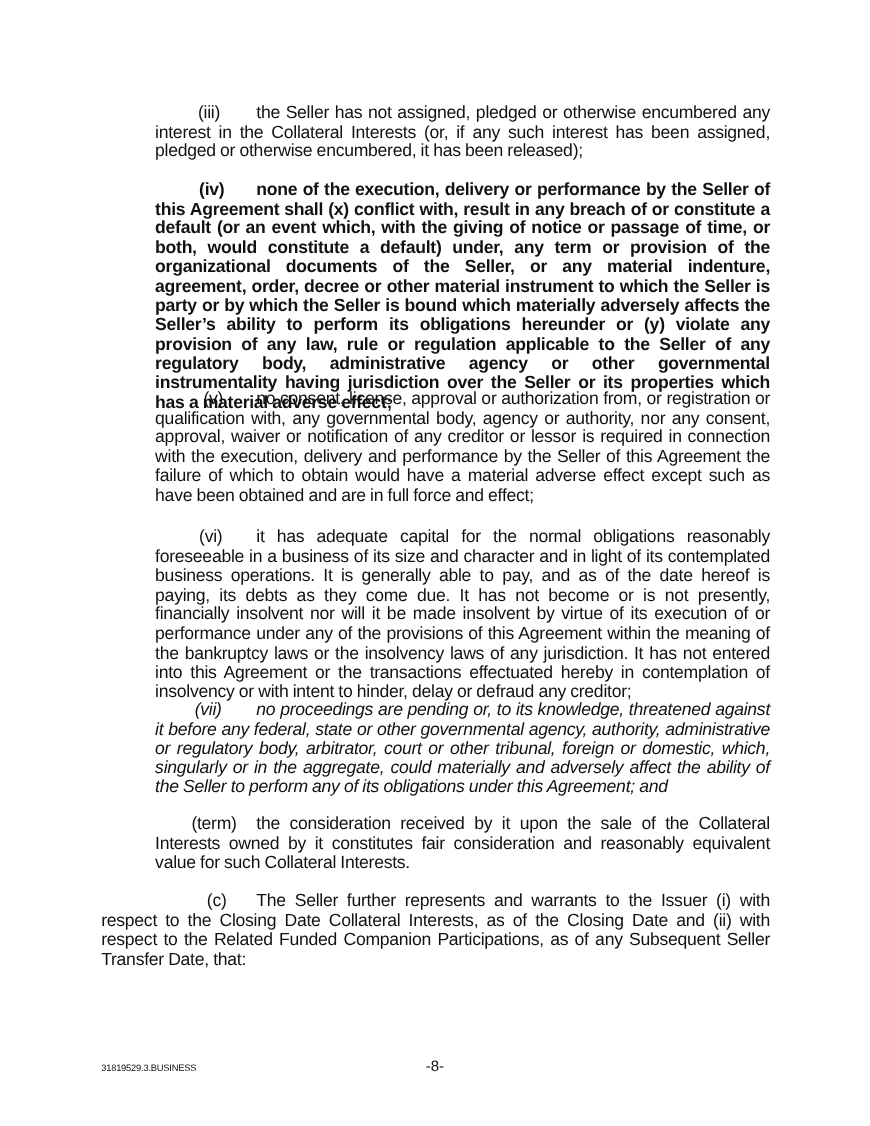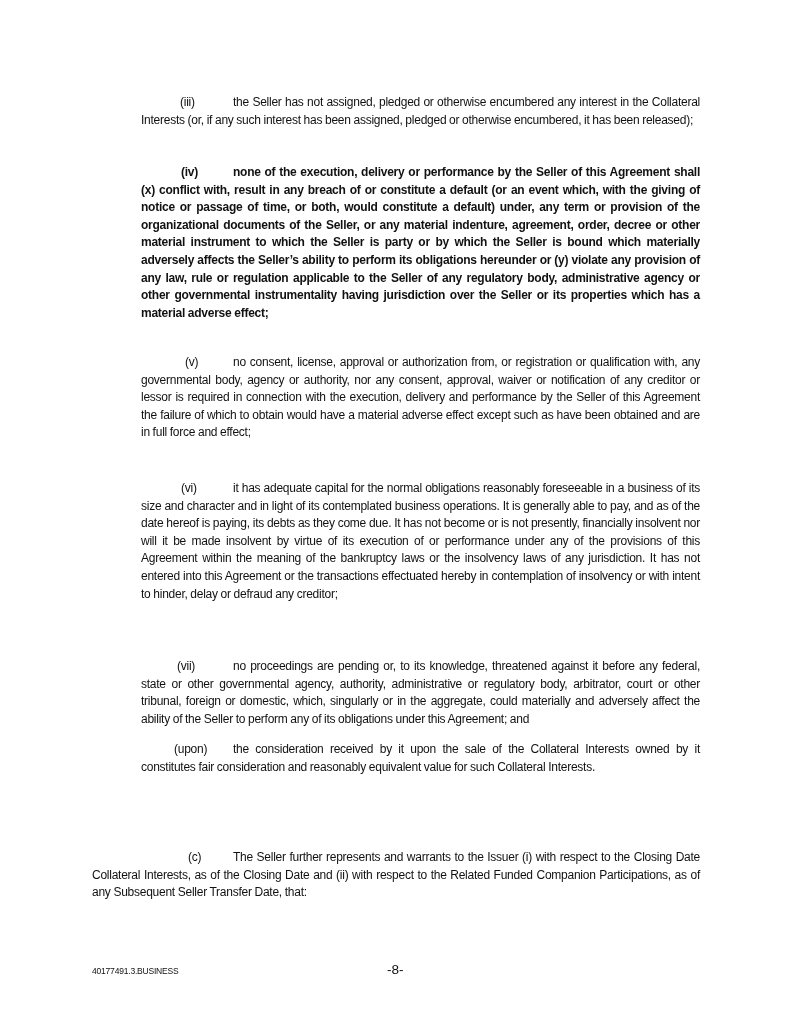--- a/index.html
+++ b/index.html
@@ -4,29 +4,29 @@
 <style>
   html, body { margin: 0; padding: 0; background: #ffffff; }
   body {
     width: 791px; height: 1024px; position: relative; overflow: hidden;
     font-family: "Liberation Sans", sans-serif;
     color: #111111;
   }
   .page { position: absolute; left: 0; top: 0; width: 791px; height: 1024px; }
   .para {
     position: absolute;
-    font-size: 12px;
+    font-size: 16px;
     line-height: 17.6px;
     text-align: justify;
     letter-spacing: -0.25px;
     word-spacing: -0.3px;
   }
   .para .num { display: inline-block; }
   .indented { left: 141px; width: 559px; }
-  .wide { left: 92px; width: 608px; margin-top: 38px; }
+  .wide { left: 92px; width: 608px; }
   .footer-id {
     position: absolute; left: 92px; top: 966px;
     font-size: 8.5px; letter-spacing: -0.2px;
   }
   .footer-page {
     position: absolute; left: 387px; top: 962px;
     font-size: 13.6px;
   }
 </style>
 </head>
@@ -43,28 +43,28 @@
   </div>
 
   <div class="para indented" style="top:354px;">
     <span class="num" style="margin-left:44px;width:48px;">(v)</span><span>no consent, license, approval or authorization from, or registration or qualification with, any governmental body, agency or authority, nor any consent, approval, waiver or notification of any creditor or lessor is required in connection with the execution, delivery and performance by the Seller of this Agreement the failure of which to obtain would have a material adverse effect except such as have been obtained and are in full force and effect;</span>
   </div>
 
   <div class="para indented" style="top:480px;">
     <span class="num" style="margin-left:40px;width:52px;">(vi)</span><span>it has adequate capital for the normal obligations reasonably foreseeable in a business of its size and character and in light of its contemplated business operations.  It is generally able to pay, and as of the date hereof is paying, its debts as they come due.  It has not become or is not presently, financially insolvent nor will it be made insolvent by virtue of its execution of or performance under any of the provisions of this Agreement within the meaning of the bankruptcy laws or the insolvency laws of any jurisdiction.  It has not entered into this Agreement or the transactions effectuated hereby in contemplation of insolvency or with intent to hinder, delay or defraud any creditor;</span>
   </div>
 
-  <div class="para indented" style="top:658px;">
+  <div class="para indented" style="top:637px;font-style:italic;">
     <span class="num" style="margin-left:36px;width:56px;">(vii)</span><span>no proceedings are pending or, to its knowledge, threatened against it before any federal, state or other governmental agency, authority, administrative or regulatory body, arbitrator, court or other tribunal, foreign or domestic, which, singularly or in the aggregate, could  materially and adversely affect the ability of the Seller to perform any of its obligations under this Agreement; and</span>
   </div>
 
   <div class="para indented" style="top:741px;">
-    <span class="num" style="margin-left:33px;width:59px;">(upon)</span><span>the consideration received by it upon the sale of the Collateral Interests owned by it constitutes fair consideration and reasonably equivalent value for such Collateral Interests.</span>
+    <span class="num" style="margin-left:33px;width:59px;">(term)</span><span>the consideration received by it upon the sale of the Collateral Interests owned by it constitutes fair consideration and reasonably equivalent value for such Collateral Interests.</span>
   </div>
 
   <div class="para wide" style="top:811px;">
     <span class="num" style="margin-left:96px;width:45px;">(c)</span><span>The Seller further represents and warrants to the Issuer (i) with respect to the Closing Date Collateral Interests, as of the Closing Date and (ii) with respect to the Related Funded Companion Participations, as of any Subsequent Seller Transfer Date, that:</span>
   </div>
 
-  <div class="footer-id">40177491.3.BUSINESS</div>
+  <div class="footer-id">31819529.3.BUSINESS</div>
   <div class="footer-page">-8-</div>
 
 </div>
 
 </body></html>

